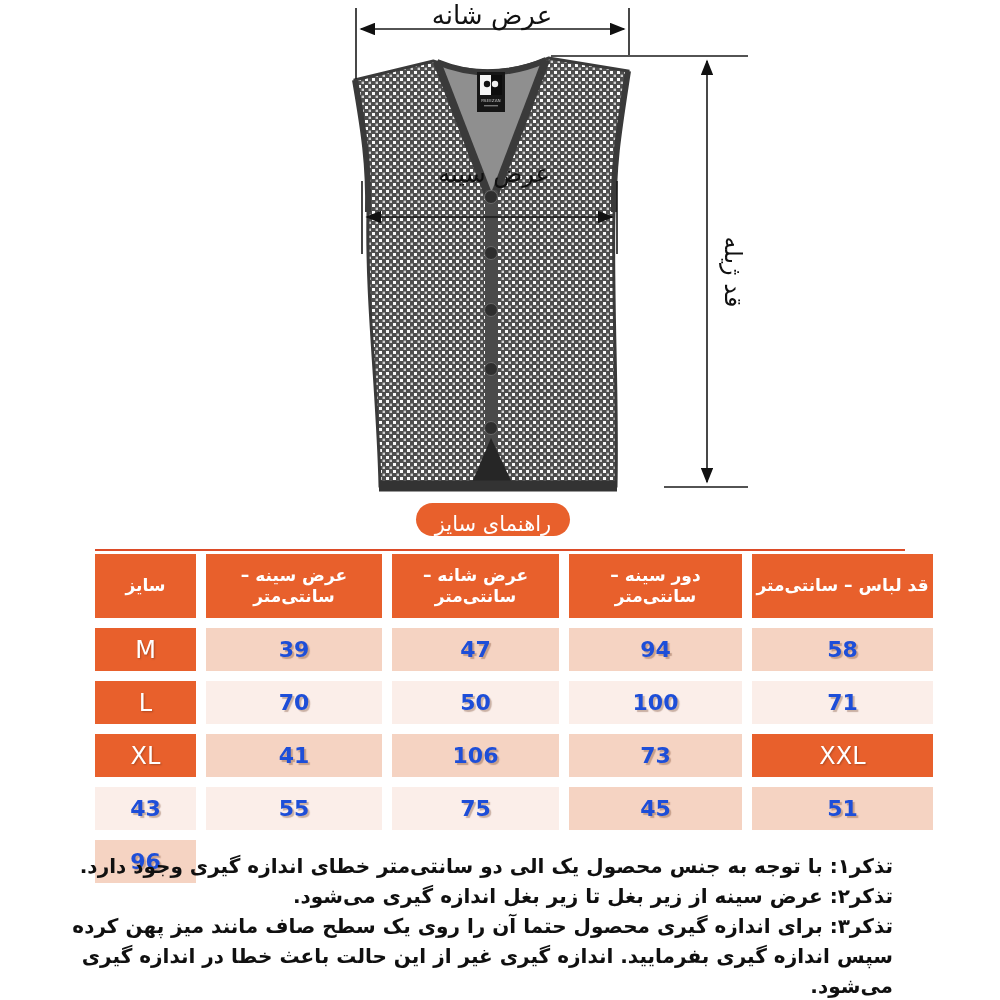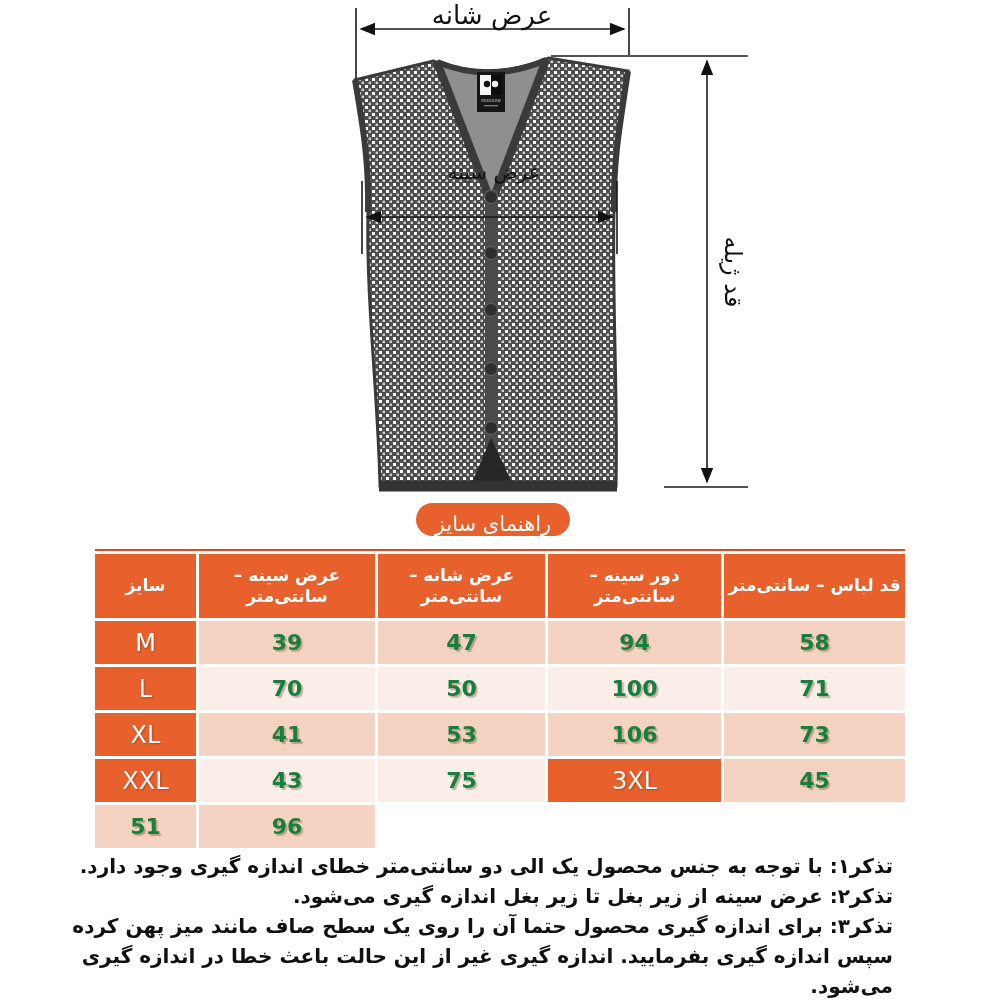--- a/index.html
+++ b/index.html
@@ -7,51 +7,51 @@
     width:1000px;height:1000px;background:#ffffff;position:relative;
     font-family:"DejaVu Sans", sans-serif;overflow:hidden;
   }
   .abs{position:absolute;}
   
   .dim-label{
     color:#111;font-size:25px;text-align:center;direction:rtl;
     font-family:"DejaVu Sans", sans-serif;
   }
   #shoulder-label{left:392px;top:0px;width:200px;font-size:26px;}
-  #chest-label{left:394px;top:160px;width:200px;font-size:20px;}
+  #chest-label{left:394px;top:160px;width:200px;font-size:24px;}
   #length-label{
     left:673px;top:252px;width:120px;height:40px;line-height:40px;
     transform:rotate(90deg);font-size:24px;
   }
   
   #size-guide-badge{
     left:416px;top:503px;width:154px;height:33px;
     background:#E8602C;color:#fff;font-size:21px;line-height:42px;
     text-align:center;direction:rtl;border-radius:17px;
   }
   
   #table-top-line{left:95px;top:549px;width:810px;height:2px;background:#DC4B28;}
   #size-table{
     left:95px;top:554px;width:810px;
     display:grid;
     grid-template-columns:101px 176px 167px 173px 181px;
     grid-template-rows:64px repeat(5,43px);
-    gap:3px;
+    gap:10px;
   }
   .cell{display:flex;align-items:center;justify-content:center;text-align:center;}
   .th{
     background:#E8602C;color:#fff;font-weight:bold;font-size:17px;
     direction:rtl;white-space:pre-line;line-height:1.25;
   }
   .size-cell{
     background:#E8602C;color:#fff;font-size:24px;
     text-shadow:1px 1px 2px rgba(0,0,0,.25);
   }
   .val{
-    color:#15803d;font-weight:bold;font-size:22px;
+    color:#1d4ed8;font-weight:bold;font-size:22px;
     text-shadow:2px 2px 1px rgba(110,60,35,.35);
   }
   .row-dark{background:#F5D3C2;}
   .row-light{background:#FBEEE9;}
   
   #notes{
     left:48px;top:851px;width:845px;direction:rtl;text-align:right;
     color:#101010;font-size:20px;font-weight:bold;line-height:30px;
   }
   #notes p{margin:0;}
@@ -157,29 +157,28 @@
   <div class="cell val row-dark">58</div>
 
   <div class="cell size-cell">L</div>
   <div class="cell val row-light">70</div>
   <div class="cell val row-light">50</div>
   <div class="cell val row-light">100</div>
   <div class="cell val row-light">71</div>
 
   <div class="cell size-cell">XL</div>
   <div class="cell val row-dark">41</div>
-  <div class="cell val row-dark">53</div>
   <div class="cell val row-dark">106</div>
   <div class="cell val row-dark">73</div>
 
   <div class="cell size-cell">XXL</div>
   <div class="cell val row-light">43</div>
+  <div class="cell val row-light">55</div>
   <div class="cell val row-light">75</div>
 
-  <div class="cell size-cell">3XL</div>
   <div class="cell val row-dark">45</div>
   <div class="cell val row-dark">51</div>
   <div class="cell val row-dark">96</div>
 </div>
 
 <div class="abs" id="notes">
   <p>تذکر۱: با توجه به جنس محصول یک الی دو سانتی‌متر خطای اندازه گیری وجود دارد.</p>
   <p>تذکر۲: عرض سینه از زیر بغل تا زیر بغل اندازه گیری می‌شود.</p>
   <p>تذکر۳: برای اندازه گیری محصول حتما آن را روی یک سطح صاف مانند میز پهن کرده سپس اندازه گیری بفرمایید. اندازه گیری غیر از این حالت باعث خطا در اندازه گیری می‌شود.</p>
 </div>

